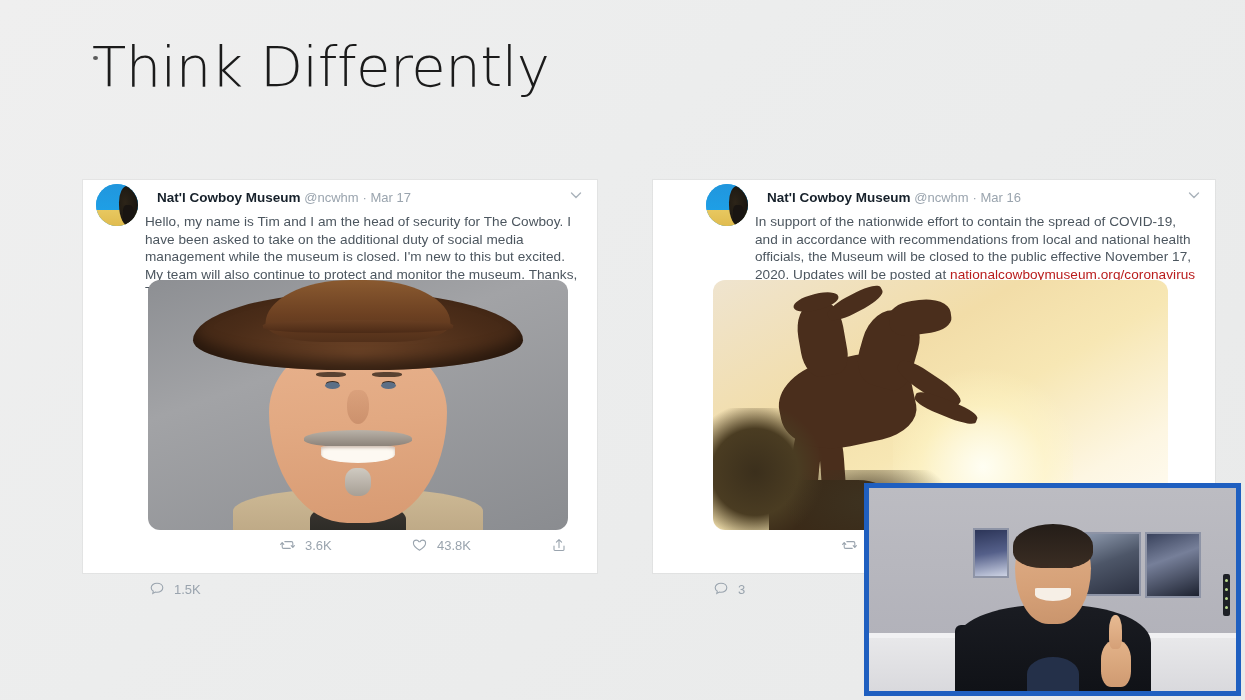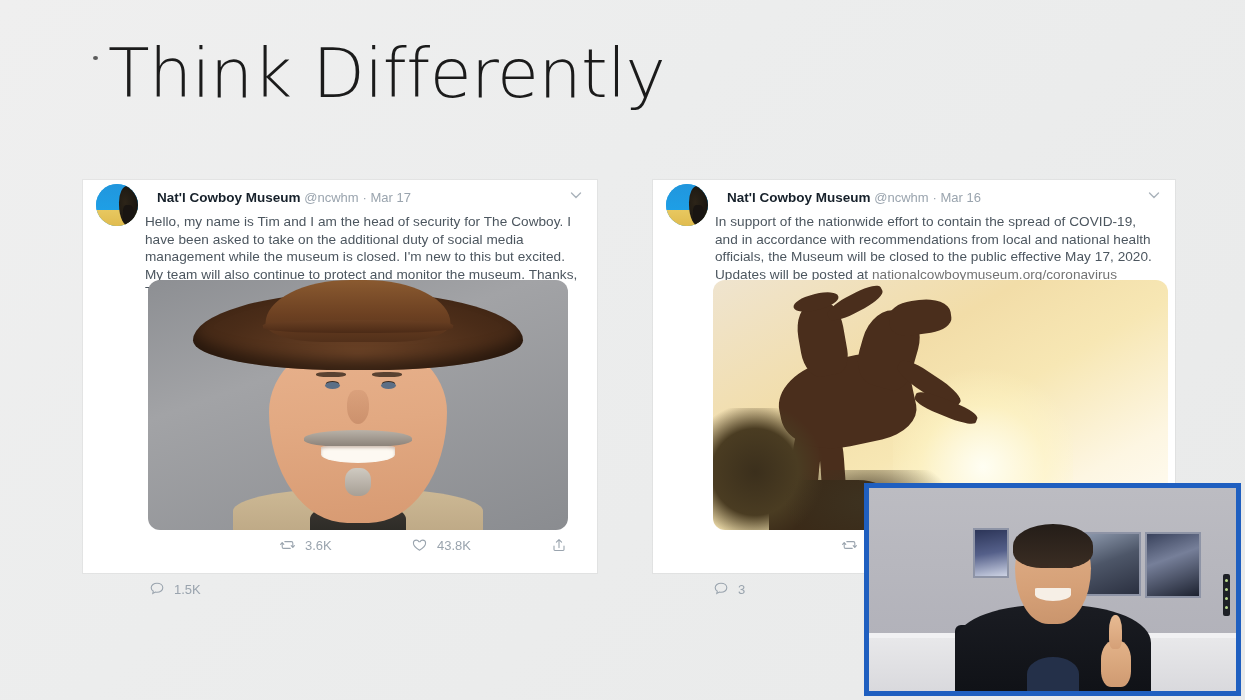--- a/index.html
+++ b/index.html
@@ -13,37 +13,37 @@
   #slide {
     position: relative;
     width: 1245px;
     height: 700px;
     overflow: hidden;
     background: linear-gradient(135deg, #efefef 0%, #eceded 40%, #e9eaea 100%);
   }
   
   #slide-title {
     position: absolute;
-    left: 108px;
+    left: 92px;
     top: 34px;
-    font-size: 68px;
+    font-size: 56px;
     font-weight: 300;
     letter-spacing: -0.5px;
     color: #1b1b1b;
     font-family: "DejaVu Sans", sans-serif;
     white-space: nowrap;
   }
   
   .tweet-card {
     position: absolute;
     background: #ffffff;
     box-shadow: 0 0 0 1px rgba(0,0,0,0.04);
   }
   #tweet-card-1 { left: 83px; top: 180px; width: 514px; height: 393px; }
-  #tweet-card-2 { left: 653px; top: 180px; width: 522px; height: 393px; }
+  #tweet-card-2 { left: 653px; top: 180px; width: 522px; height: 393px; padding-left: 40px; }
 
   .tweet-head {
     position: relative;
     padding: 6px 12px 0 12px;
     height: 26px;
   }
   .avatar {
     position: absolute;
     left: 13px;
     top: 4px;
@@ -98,21 +98,21 @@
   }
   .tweet-body {
     margin-left: 62px;
     margin-right: 16px;
     margin-top: 1px;
     font-size: 13.6px;
     line-height: 17.6px;
     color: #4c565f;
     letter-spacing: 0.05px;
   }
-  .tw-link { color: #737373; }
+  .tw-link { color: #b91c1c; }
 
   .tweet-photo {
     position: absolute;
     border-radius: 12px;
     overflow: hidden;
   }
 
   
   #photo-1 {
     left: 65px;
@@ -551,21 +551,21 @@
         <span class="tw-sep">·</span>
         <span class="tw-date">Mar 16</span>
       </div>
       <span class="chevron">
         <svg width="14" height="14" viewBox="0 0 14 14">
             <path d="M2.5 5 L7 9.5 L11.5 5" fill="none" stroke="#aab3bb" stroke-width="1.4" stroke-linecap="round"></path>
           </svg>
       </span>
     </div>
 
-    <div class="tweet-body"><span>In support of the nationwide effort to contain the spread of COVID-19, and in accordance with recommendations from local and national health officials, the Museum will be closed to the public effective May 17, 2020. Updates will be posted at </span><span class="tw-link">nationalcowboymuseum.org/coronavirus</span></div>
+    <div class="tweet-body"><span>In support of the nationwide effort to contain the spread of COVID-19, and in accordance with recommendations from local and national health officials, the Museum will be closed to the public effective November 17, 2020. Updates will be posted at </span><span class="tw-link">nationalcowboymuseum.org/coronavirus</span></div>
 
     <div class="tweet-photo" id="photo-2">
       <div class="sun"></div>
       <div class="statue-fig">
         <div class="leg-back"></div>
         <div class="leg-back2"></div>
         <div class="horse-body"></div>
         <div class="horse-neck"></div>
         <div class="horse-head"></div>
         <div class="leg-front"></div>

